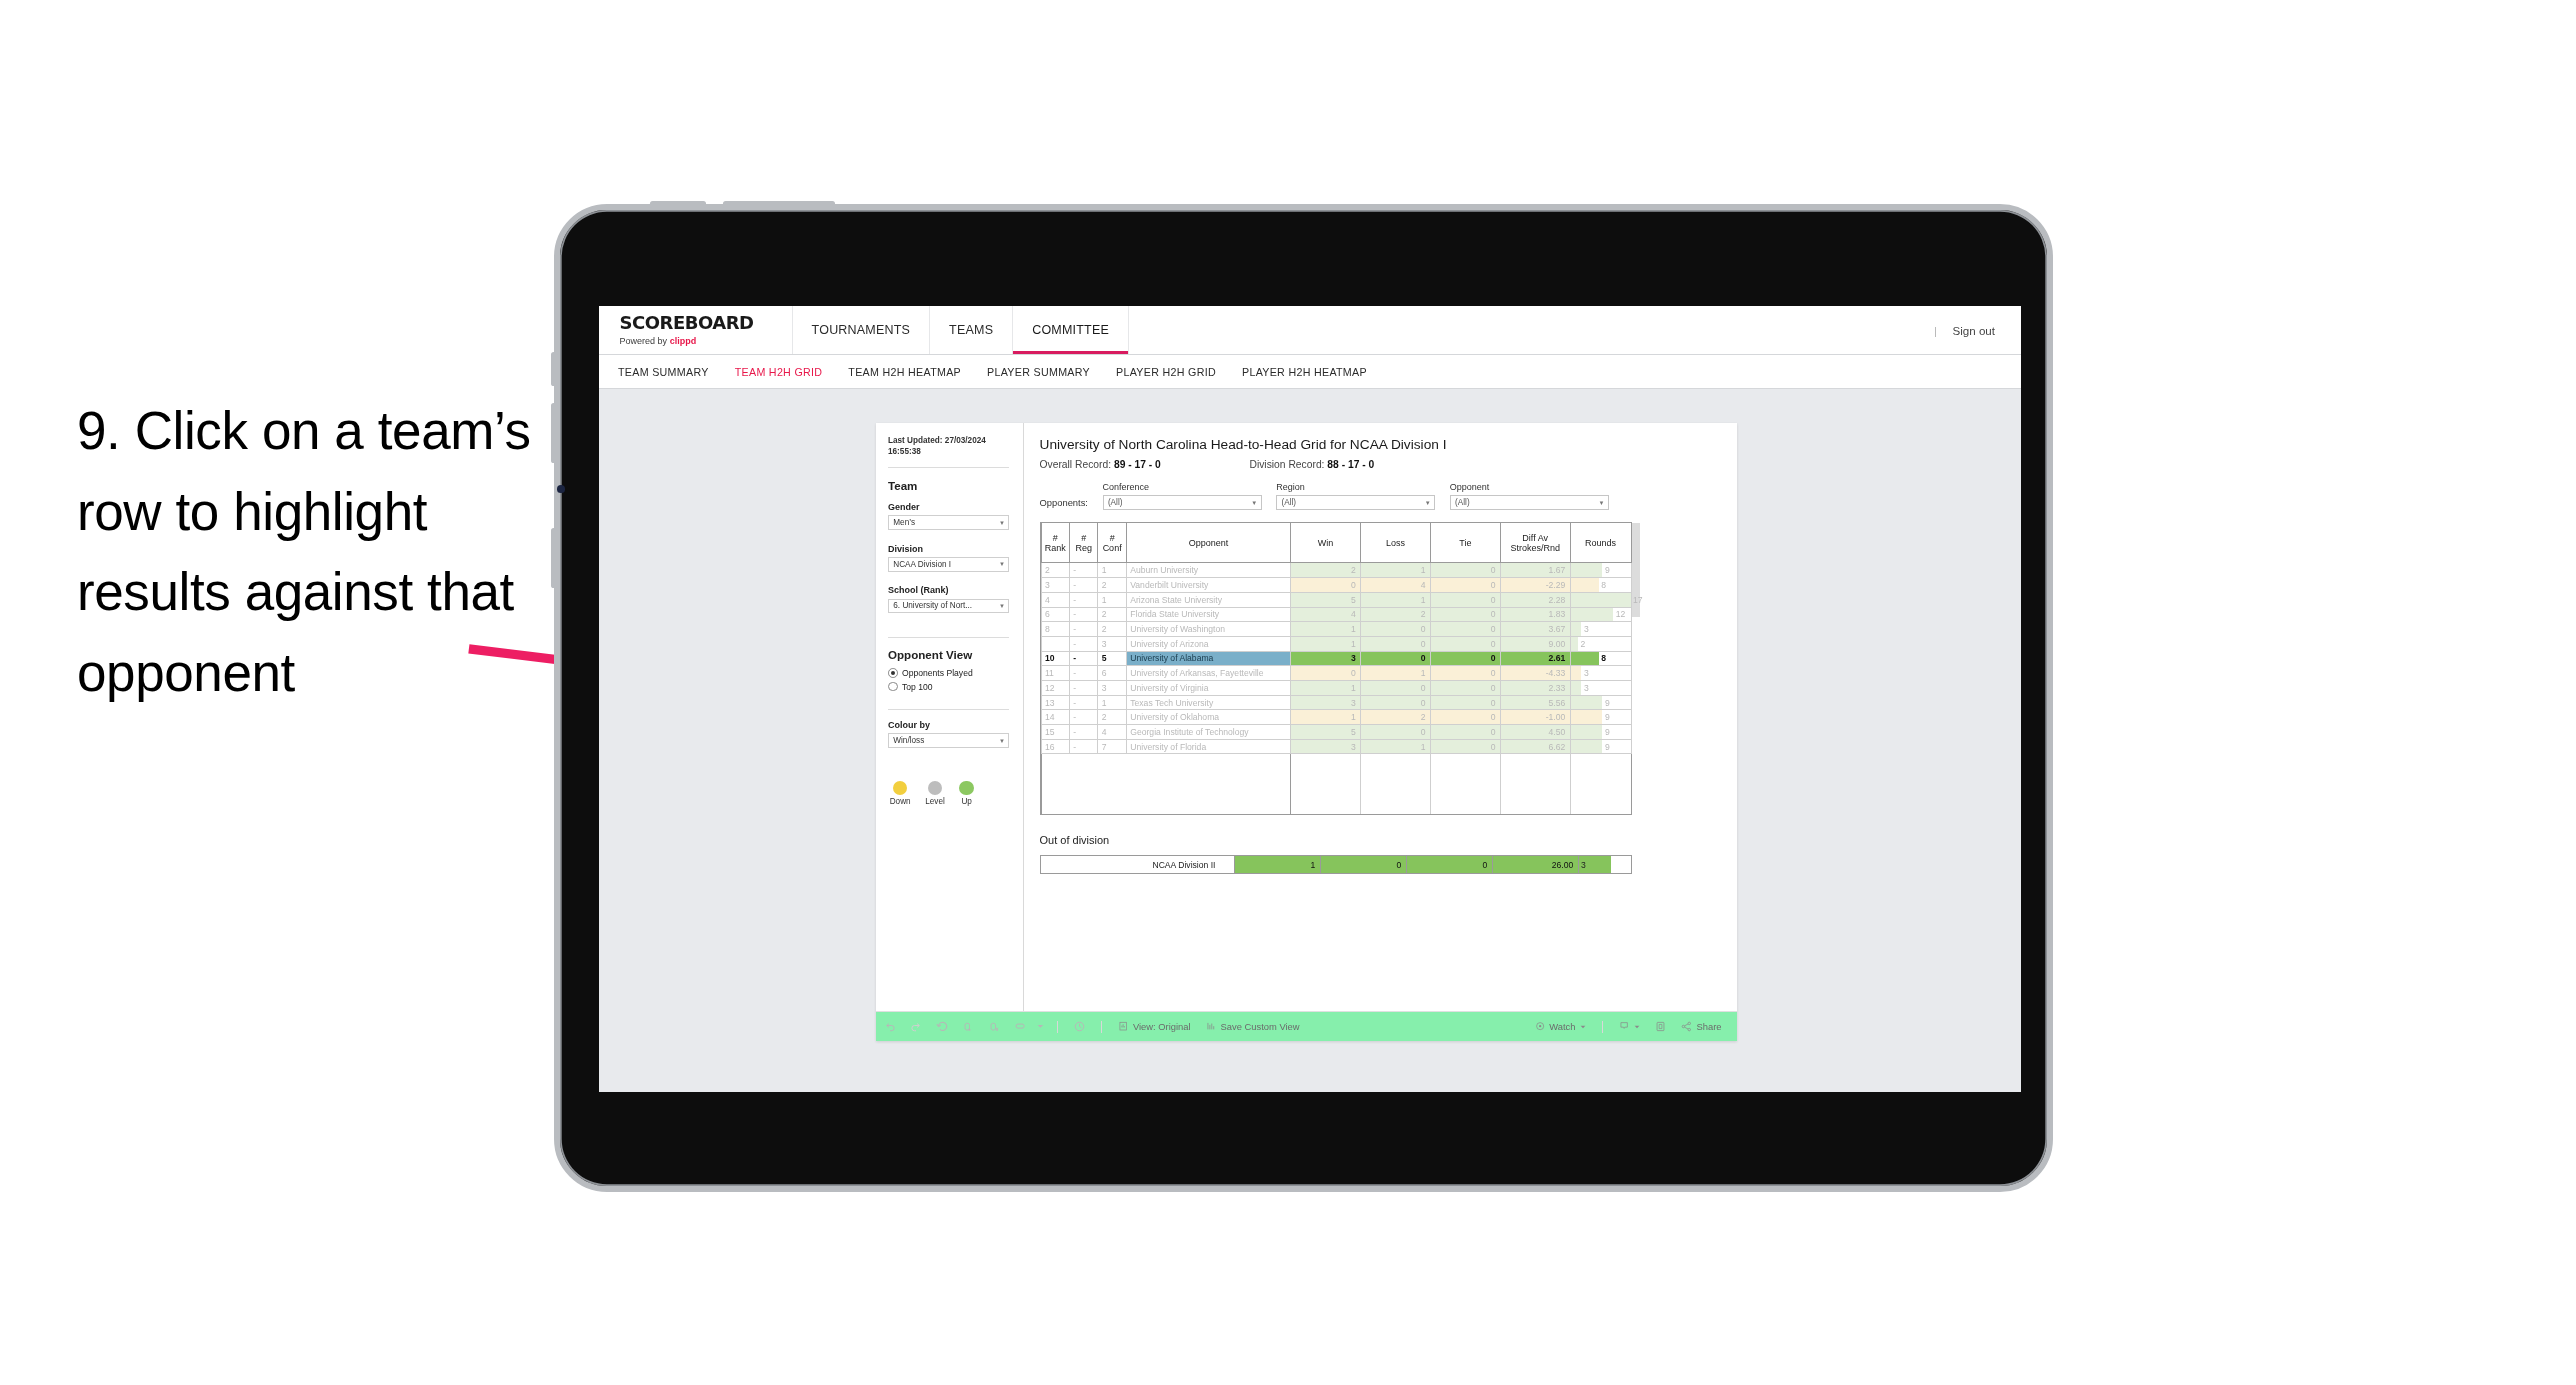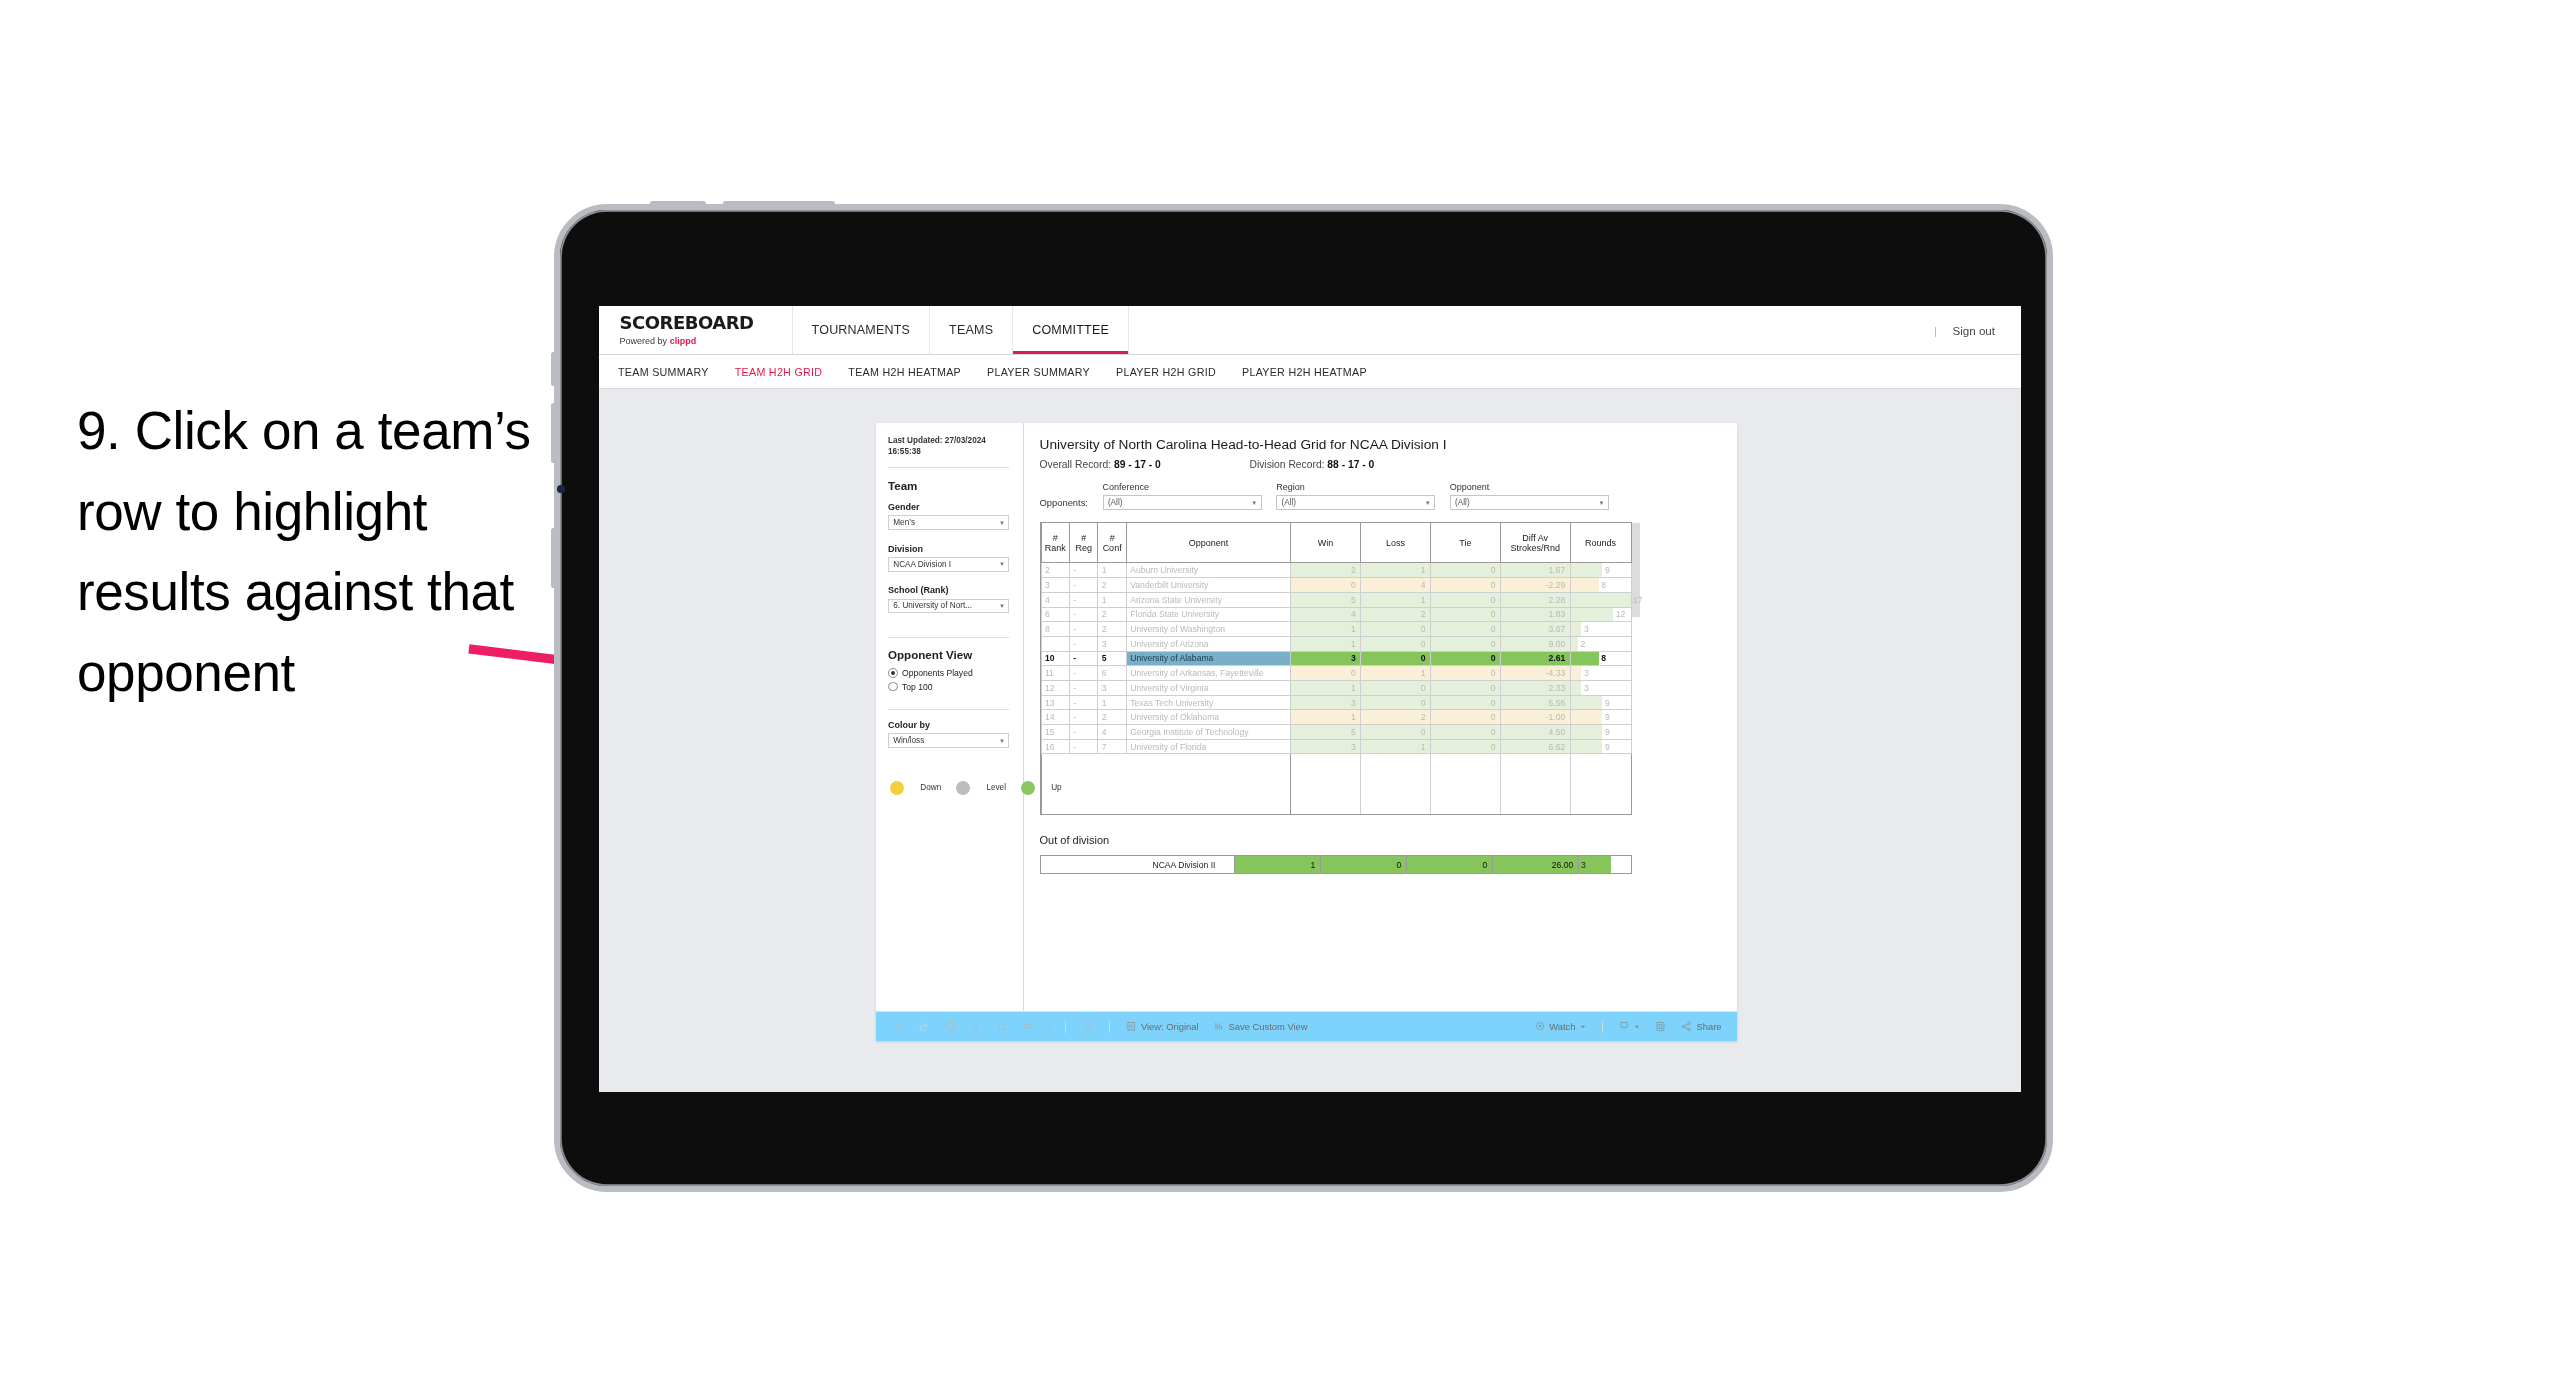--- a/index.html
+++ b/index.html
@@ -129,21 +129,21 @@
     display:flex;align-items:center;justify-content:space-between;
     padding:0 3.4px 0 4.3px;box-sizing:border-box;
     font-size:8.2px;color:#333;cursor:pointer;
   }
   .sb-select .caret{font-size:6px;color:#777;}
   .sb-group{margin-bottom:13.7px;}
   .radio-row{display:flex;gap:4.3px;margin-bottom:3.4px;font-size:8.6px;color:#222;cursor:pointer;}
   .radio{width:7.7px;height:7.7px;border-radius:50%;border:0.9px solid #888;background:#fff;position:relative;flex:none;}
   .radio.on::after{content:"";position:absolute;left:1.7px;top:1.7px;width:4.3px;height:4.3px;border-radius:50%;background:#333;}
   #legend{display:flex;gap:14.6px;margin-top:19px;padding-left:1.7px;}
-  .legend-item{display:flex;flex-direction:row;align-items:center;gap:16px;}
+  .legend-item{display:flex;flex-direction:column;align-items:center;gap:2px;}
   .dot{width:14.6px;height:14.6px;border-radius:50%;}
   .legend-item span{font-size:8.2px;color:#333;}
 
   
   #viz{flex:1;padding:13.7px 15.5px 0 15.5px;box-sizing:border-box;overflow:hidden;position:relative;}
   #viz-title{font-size:13.7px;color:#1a1a1a;margin-bottom:7.7px;}
   #records{display:flex;font-size:10.3px;color:#444;margin-bottom:12px;}
   #records .rec{width:210px;}
   #records b{color:#111;}
   #filters{display:flex;align-items:flex-end;gap:14.6px;margin-bottom:12px;}
@@ -187,22 +187,22 @@
 
   #ood-title{font-size:11px;color:#222;margin:19px 0 8.6px 0;}
   #ood-table{border-collapse:collapse;width:591px;table-layout:fixed;font-size:8.6px;}
   #ood-table td{border:0.9px solid #9a9a9a;height:17px;padding:0;}
   #ood-table td.label{text-align:right;padding-right:18px;width:194px;color:#222;background:#fff;}
   #ood-table td.v{text-align:right;padding-right:4.3px;background:#86c45c;color:#111;}
   #ood-table td.r{position:relative;background:#fff;}
 
   
   #toolbar{
-    height:29px;border-top:0.9px solid #e0e0e0;background:#7dd3fc;
-    display:flex;align-items:center;padding-left:9px;gap:0;
+    height:29px;border-top:0.9px solid #e0e0e0;background:#86efac;
+    display:flex;align-items:center;padding-left:1px;gap:0;
     font-size:9.4px;color:#6b6b6b;
   }
   .tb-ico{width:26px;display:flex;align-items:center;justify-content:center;cursor:pointer;}
   .tb-sep{width:0.9px;height:12px;background:#d8d8d8;margin:0 8.6px;}
   .tb-item{display:flex;align-items:center;gap:4.3px;padding:0 7.7px;cursor:pointer;white-space:nowrap;}
   .tb-spacer{flex:1;}
   svg{display:block;}
 </style>
 </head>
 <body>

